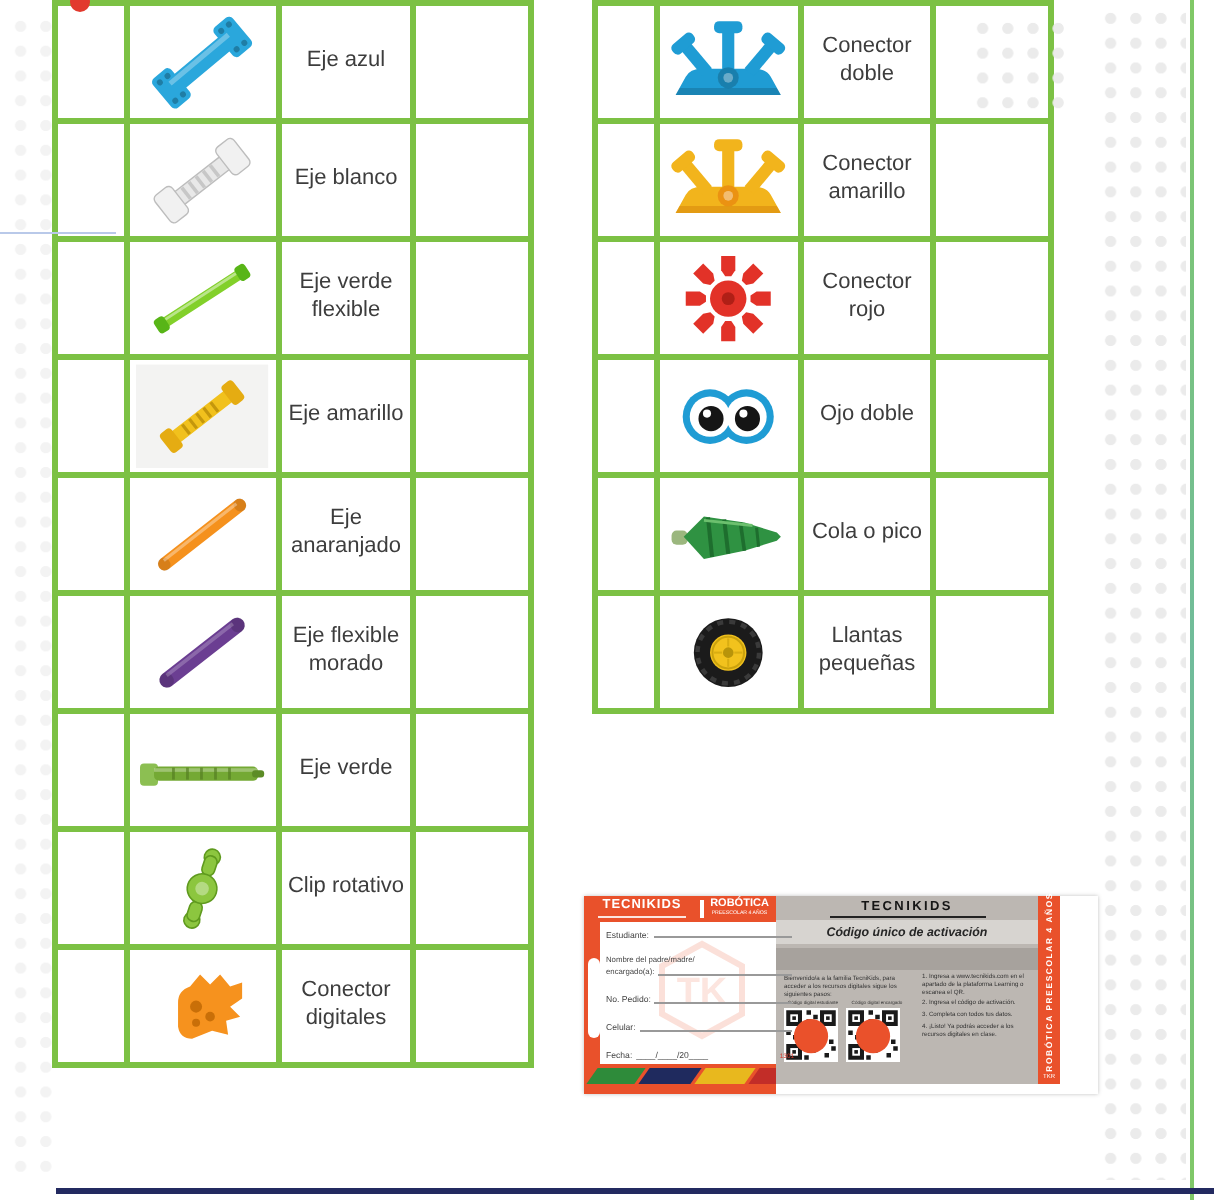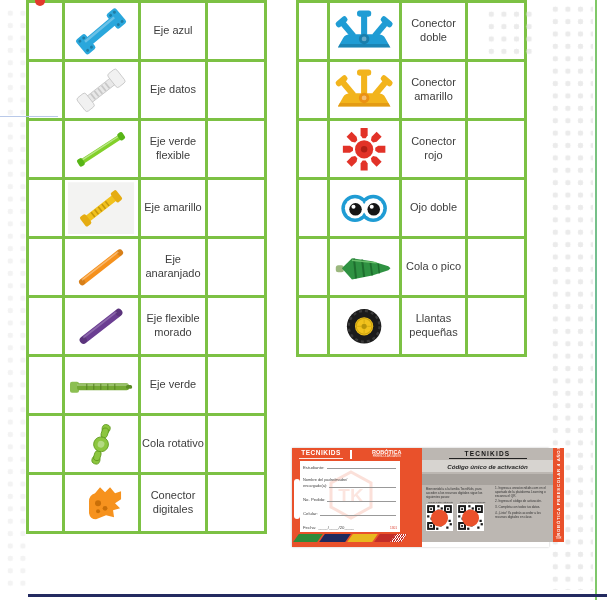--- a/index.html
+++ b/index.html
@@ -26,21 +26,21 @@
   #right-table{left:296px;top:0;}
   #left-table col.c1{width:36px}#left-table col.c2{width:76px}#left-table col.c3{width:67px}#left-table col.c4{width:59px}
   #right-table col.c1{width:31px}#right-table col.c2{width:72px}#right-table col.c3{width:66px}#right-table col.c4{width:59px}
   td.lbl{font-size:11px;color:#3d3d3d;text-align:center;line-height:1.25;padding:0 2px;}
   .part-icon{width:100%;height:56px;display:flex;align-items:center;justify-content:center;}
   .part-icon svg{width:96%;height:94%;}
 
   
   .card{position:absolute;left:292px;top:448px;width:257px;height:99px;display:flex;z-index:3;
         align-items:flex-start;box-shadow:0 0 2px rgba(0,0,0,.25);}
-  .card-left{width:120px;height:99px;background:var(--orange);position:relative;flex:none;padding-left:10px;}
+  .card-left{width:96px;height:99px;background:var(--orange);position:relative;flex:none;}
   .cl-header{position:absolute;top:0;left:0;right:0;height:13px;display:flex;align-items:center;}
   .brand-box{flex:0 0 58px;display:flex;flex-direction:column;align-items:center;justify-content:center;}
   .brand-box .brand{font-size:6.5px;font-weight:bold;color:#fff;letter-spacing:.5px;line-height:1;}
   .tagline-bar{width:44px;height:1px;background:rgba(255,255,255,.85);margin-top:1px;}
   .cl-div{width:1.5px;background:#fff;height:9px;}
   .program-box{flex:1;display:flex;flex-direction:column;align-items:center;justify-content:center;}
   .program-box .program{font-size:5.5px;font-weight:bold;color:#fff;line-height:1;}
   .program-box .program-sub{font-size:2.6px;color:#fff;line-height:1;margin-top:.5px;}
   .white-area{position:absolute;left:8px;top:13px;width:100px;height:71px;background:#fff;}
   .pill{position:absolute;left:1.5px;top:31px;width:6px;height:40px;background:#fff;border-radius:3px;}
@@ -136,21 +136,21 @@
                   <rect x="24" y="22.5" width="1.8" height="7"></rect>
                   <rect x="28.5" y="22.5" width="1.8" height="7"></rect>
                   <rect x="33" y="22.5" width="1.8" height="7"></rect>
                   <rect x="37.5" y="22.5" width="1.8" height="7"></rect>
                   <rect x="42" y="22.5" width="1.8" height="7"></rect>
                 </g>
               </g>
             </svg>
           </div>
         </td>
-        <td class="lbl">Eje datos</td>
+        <td class="lbl">Eje blanco</td>
         <td></td>
       </tr>
       <tr>
         <td></td>
         <td>
           <div class="part-icon" style="color: rgb(130, 208, 42);">
             <svg viewBox="0 0 70 52">
               <g transform="rotate(-33 35 26)">
                 <rect x="11" y="23.4" width="48" height="5.2" rx="2.6" fill="currentColor"></rect>
                 <rect x="8" y="22" width="6" height="8" rx="2" fill="#58b517"></rect>
@@ -252,21 +252,21 @@
                 <circle cx="35" cy="9.5" r="4" fill="currentColor"></circle>
                 <rect x="31.8" y="9" width="6.4" height="10" rx="3" fill="currentColor"></rect>
                 <circle cx="35" cy="42.5" r="4" fill="currentColor"></circle>
                 <rect x="31.8" y="33" width="6.4" height="10" rx="3" fill="currentColor"></rect>
                 <circle cx="35" cy="26" r="7.4" fill="currentColor"></circle>
                 <circle cx="35" cy="26" r="3.4" fill="#fff" opacity=".35" stroke="none"></circle>
               </g>
             </svg>
           </div>
         </td>
-        <td class="lbl">Cola rotativo</td>
+        <td class="lbl">Clip rotativo</td>
         <td></td>
       </tr>
       <tr>
         <td></td>
         <td>
           <div class="part-icon" style="color: rgb(246, 146, 30);">
             <svg viewBox="0 0 70 52">
               <g transform="translate(10,2)">
                 <path d="M20,40 Q14,40 13,34 L13,22 Q13,16 19,14 L24,8 L29,13 L34,8 L39,14 L45,12 L45,20 L39,24 L44,29 L37,31 L38,38 L30,36 Z" fill="currentColor"></path>
                 <circle cx="22" cy="24" r="3" fill="#c96f08"></circle>

